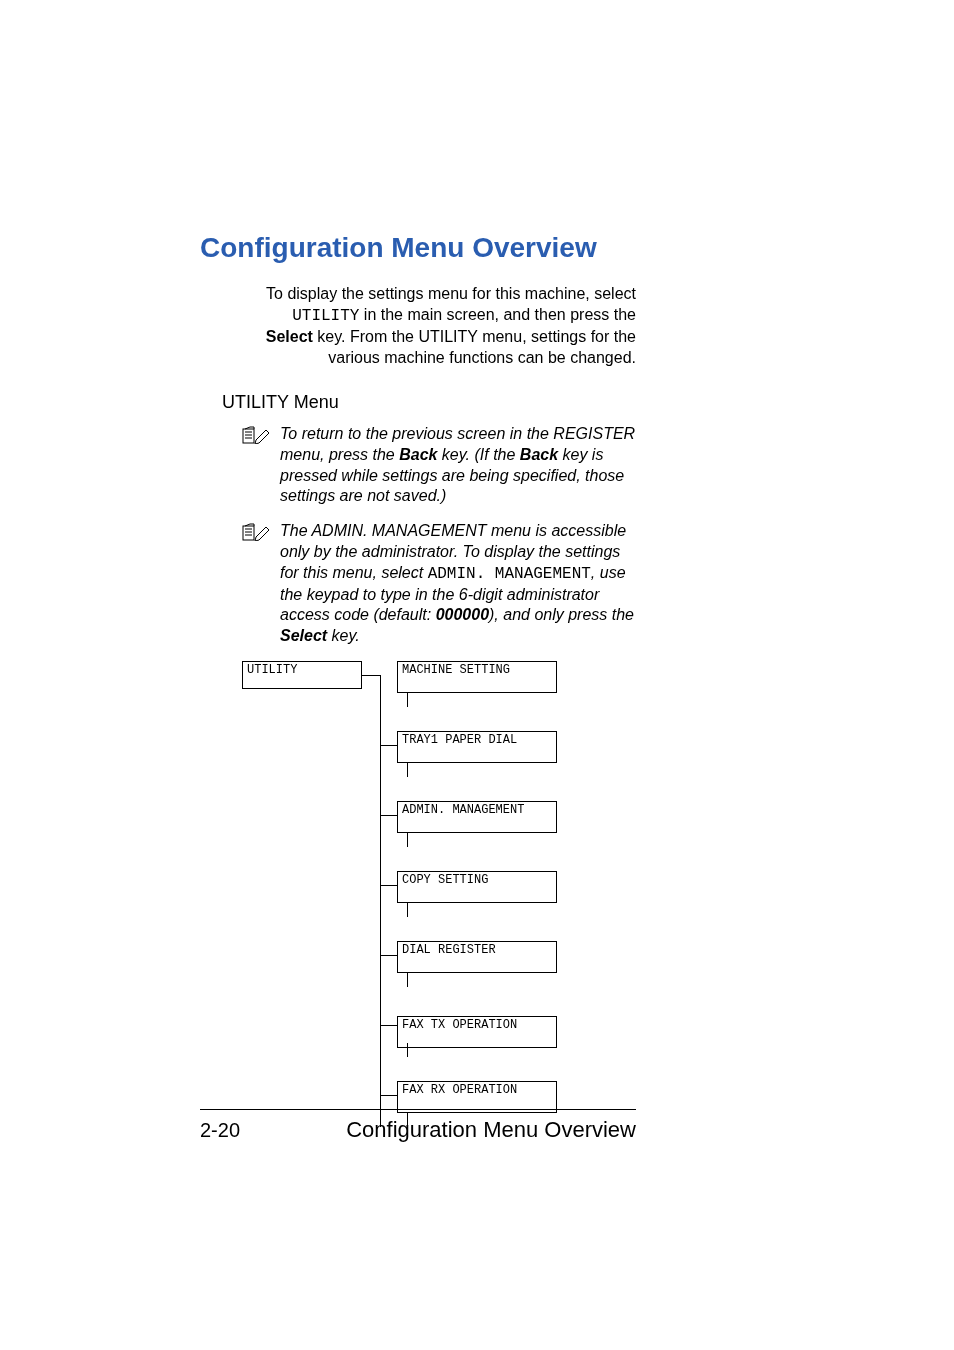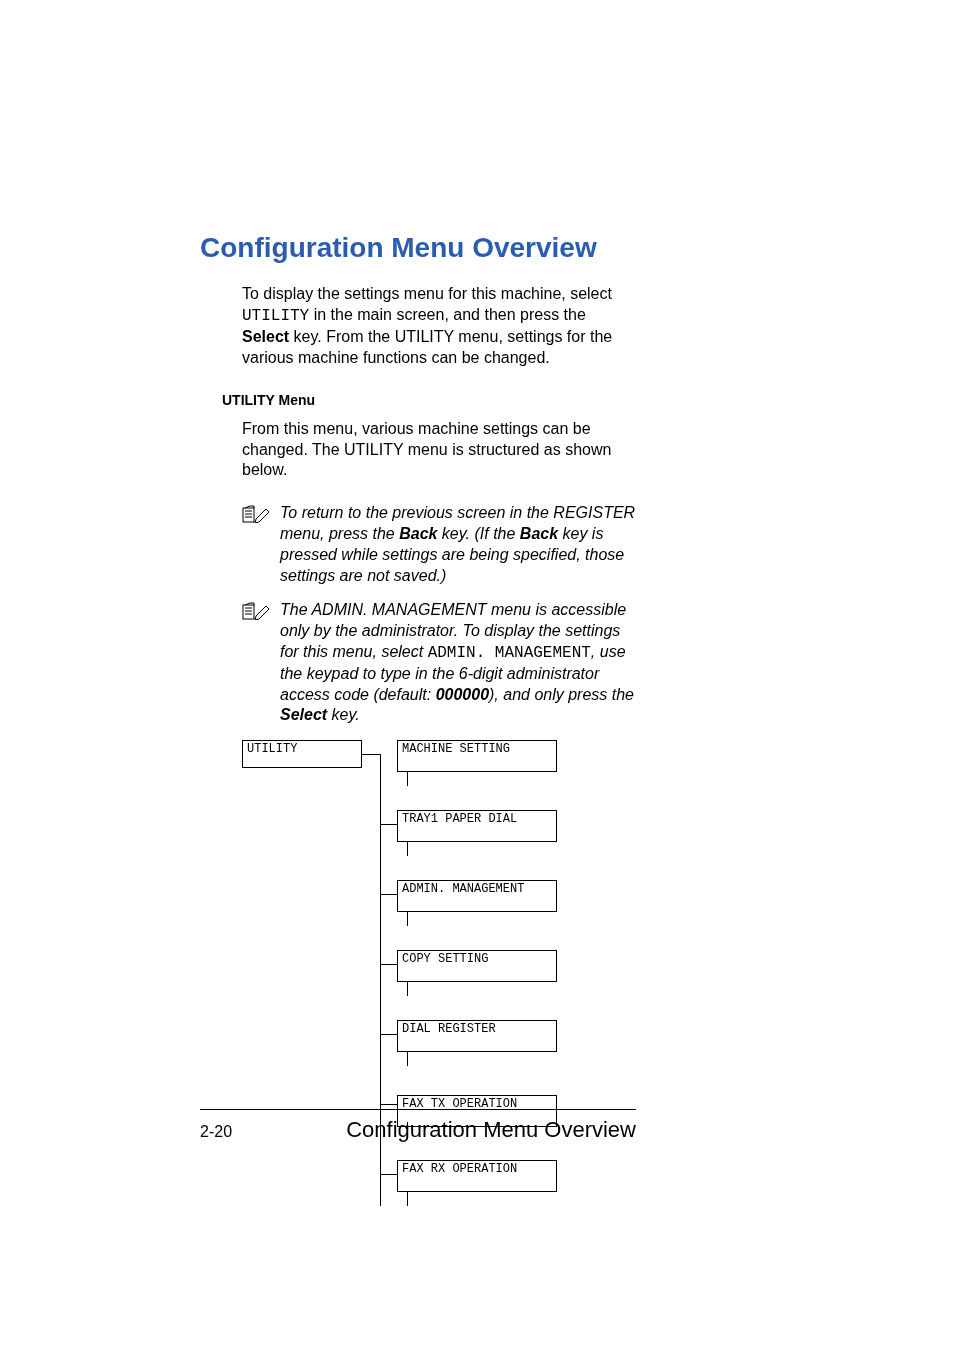--- a/index.html
+++ b/index.html
@@ -23,24 +23,25 @@
   .title {
     color: #2a5db0;
     font-size: 28px;
     font-weight: bold;
     margin-bottom: 18px;
   }
   .body-block {
     margin-left: 42px;
     margin-bottom: 22px;
     font-size: 16px;
+    text-align: right;
   }
   .section-head {
-    font-weight: bold;
-    font-size: 14px;
+    font-weight: normal;
+    font-size: 18px;
     margin-bottom: 10px;
     margin-left: 22px;
   }
   .mono {
     font-family: "Courier New", Courier, monospace;
   }
   .note-row {
     display: flex;
     margin-left: 42px;
     margin-bottom: 14px;
@@ -125,38 +126,37 @@
   }
   .footer {
     position: absolute;
     left: 200px;
     right: 200px;
     bottom: 205px;
     display: flex;
     justify-content: space-between;
     align-items: baseline;
   }
-  .footer-left { font-size: 16px; }
+  .footer-left { font-size: 20px; }
   .footer-right { font-size: 22px; }
   .nowrap { white-space: nowrap; }
 </style>
 </head>
 <body>
 
 <div class="page">
 
   <div class="title">Configuration Menu Overview</div>
 
   <div class="body-block">
     <span>To display the settings menu for this machine, select </span><span class="mono">UTILITY</span><span> in the main screen, and then press the </span><b>Select</b><span> key. From the UTILITY menu, settings for the various machine functions can be changed.</span>
   </div>
 
   <div class="section-head">UTILITY Menu</div>
 
-  <div class="body-block">From this menu, various machine settings can be changed. The UTILITY menu is structured as shown below.</div>
 
   <div class="note-row">
     <span class="note-icon">
       <svg viewBox="0 0 28 18" width="28" height="18">
         <rect x="1" y="3" width="11" height="14" fill="none" stroke="#000" stroke-width="1"></rect>
         <path d="M3 3 L8 1 L12 1 L12 3" fill="none" stroke="#000" stroke-width="1"></path>
         <line x1="3" y1="6" x2="10" y2="6" stroke="#000" stroke-width="1"></line>
         <line x1="3" y1="9" x2="10" y2="9" stroke="#000" stroke-width="1"></line>
         <line x1="3" y1="12" x2="10" y2="12" stroke="#000" stroke-width="1"></line>
         <path d="M14 14 L24 4 L27 7 L17 17 L13 18 Z" fill="none" stroke="#000" stroke-width="1"></path>

